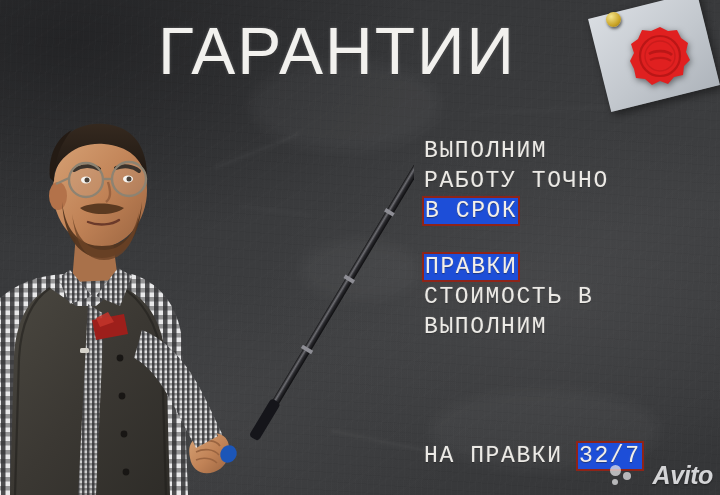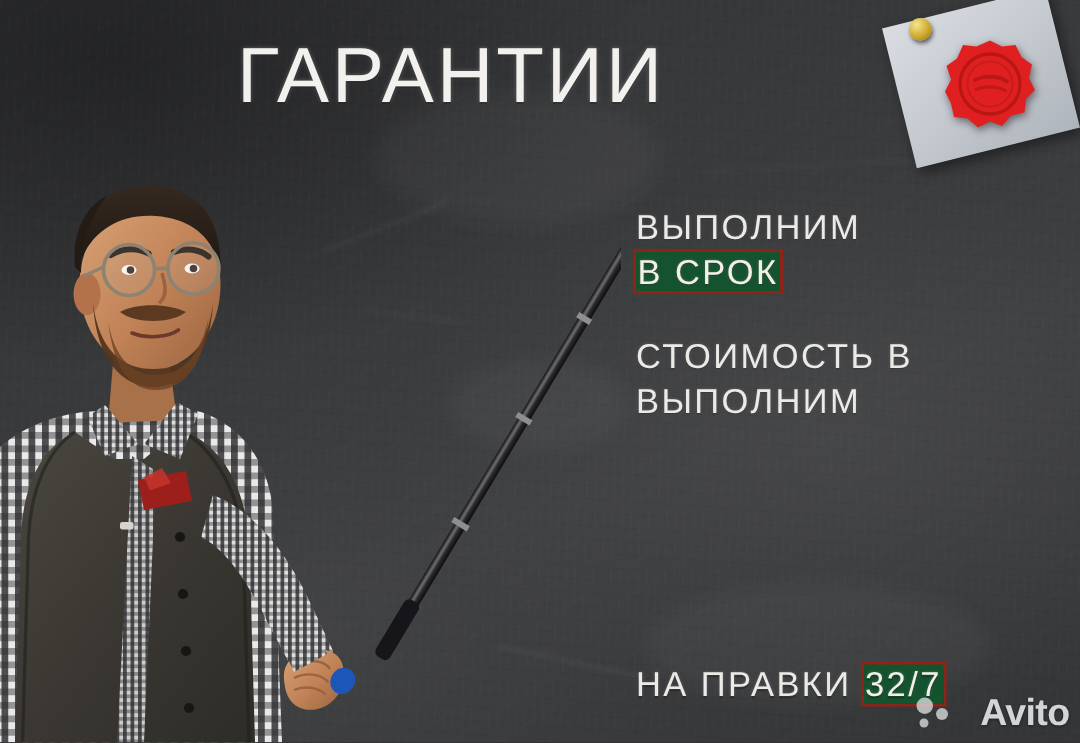--- a/index.html
+++ b/index.html
@@ -26,41 +26,42 @@
       repeating-linear-gradient(92deg, rgba(255,255,255,.022) 0 1px, transparent 1px 6px),
       repeating-linear-gradient(4deg, rgba(0,0,0,.05) 0 1px, transparent 1px 9px),
       repeating-linear-gradient(147deg, rgba(255,255,255,.015) 0 2px, transparent 2px 17px);
   }
   .smudge { position:absolute; background:rgba(255,255,255,.035); filter:blur(7px); border-radius:50%; }
   .streak { position:absolute; background:rgba(255,255,255,.05); filter:blur(1.4px); }
 
   
   .headline {
     position:absolute; left:158px; top:18px;
-    font-size:52px; line-height:66px;
+    font-size:66px; line-height:66px;
     letter-spacing:2px;
     color:#f2f1ee;
     font-weight:300;
     text-shadow:0 0 3px rgba(255,255,255,.28), 0 1px 1px rgba(0,0,0,.5);
     white-space:nowrap;
   }
 
   
   .col { position:absolute; left:424px; top:136px; width:286px; }
   .blk { margin-bottom:26px; }
   .ln {
     font-size:23px; line-height:30px;
     letter-spacing:1.6px;
     color:#eceae6;
     font-weight:300;
     white-space:nowrap;
     text-shadow:0 0 2px rgba(255,255,255,.22), 0 1px 1px rgba(0,0,0,.45);
+    font-family:Liberation Mono, monospace;
   }
   .ln .hl {
-    background:#14532d;
+    background:#1d4ed8;
     box-shadow:0 0 0 2px #8e2418;
     color:#f3efe9;
     padding:0 1px;
   }
   .blk-last { position:absolute; left:0; top:305px; }
 
   
   .card {
     position:absolute; left:598px; top:4px;
     width:112px; height:96px;
@@ -81,20 +82,21 @@
   .man { position:absolute; left:-8px; top:108px; width:238px; height:387px; }
 
   
   .pointer { position:absolute; left:182px; top:96px; width:232px; height:392px; }
 
   
   .wm {
     position:absolute; right:7px; bottom:7px;
     display:flex; align-items:flex-end; gap:16px;
     opacity:.88;
+    font-style:italic;
   }
   .wm-dots { position:relative; width:26px; height:24px; }
   .wm-dots i {
     position:absolute; border-radius:50%;
     background:rgba(226,226,228,.86);
   }
   .wm-d1 { width:11px; height:11px; left:0;   top:1px; }
   .wm-d2 { width:8px;  height:8px;  left:13px; top:8px; }
   .wm-d3 { width:6px;  height:6px;  left:2px;  top:15px; }
   .wm-txt {
@@ -251,24 +253,26 @@
       <circle cx="31" cy="30" r="15" fill="none" stroke="#c01a1a" stroke-width="1.4" opacity=".7"></circle>
       <path d="M20 28 C26 24 38 24 43 29" stroke="#a81212" stroke-width="2.6" fill="none" opacity=".65"></path>
       <path d="M21 34 C27 31 37 31 42 35" stroke="#a81212" stroke-width="2.2" fill="none" opacity=".55"></path>
     </svg>
   </div>
 
   <div class="col">
 
     <div class="blk">
       <div class="ln"><span>ВЫПОЛНИМ</span></div>
+      <div class="ln"><span>РАБОТУ ТОЧНО</span></div>
       <div class="ln"><span class="hl">В СРОК</span></div>
     </div>
 
     <div class="blk">
+      <div class="ln"><span class="hl">ПРАВКИ</span></div>
       <div class="ln"><span>СТОИМОСТЬ В</span></div>
       <div class="ln"><span>ВЫПОЛНИМ</span></div>
     </div>
 
     <div class="blk blk-last">
       <div class="ln"><span>НА ПРАВКИ </span><span class="hl">32/7</span></div>
     </div>
 
   </div>
 

